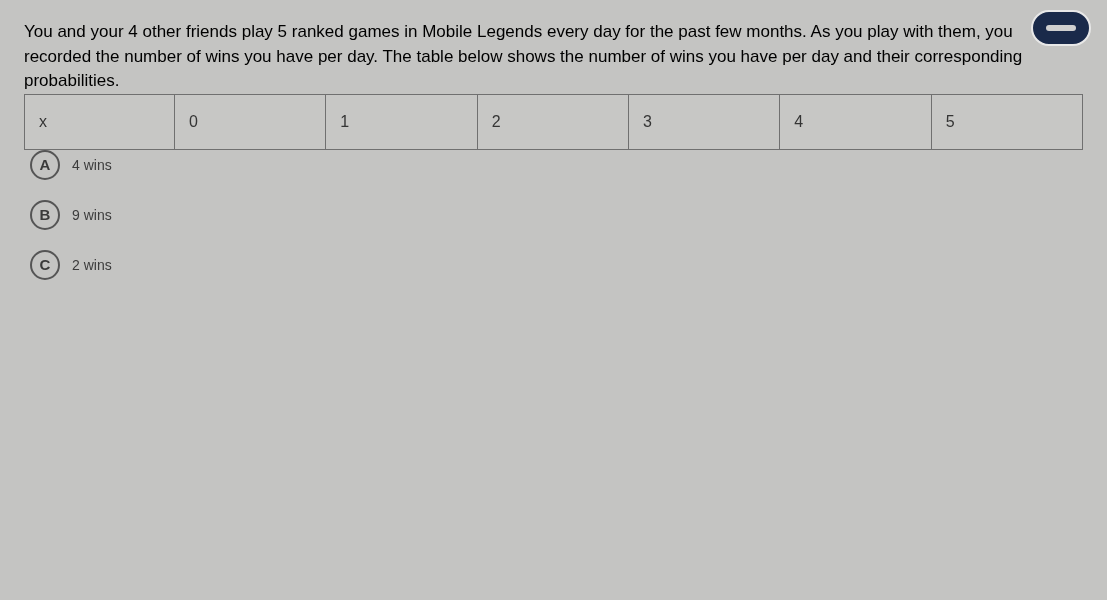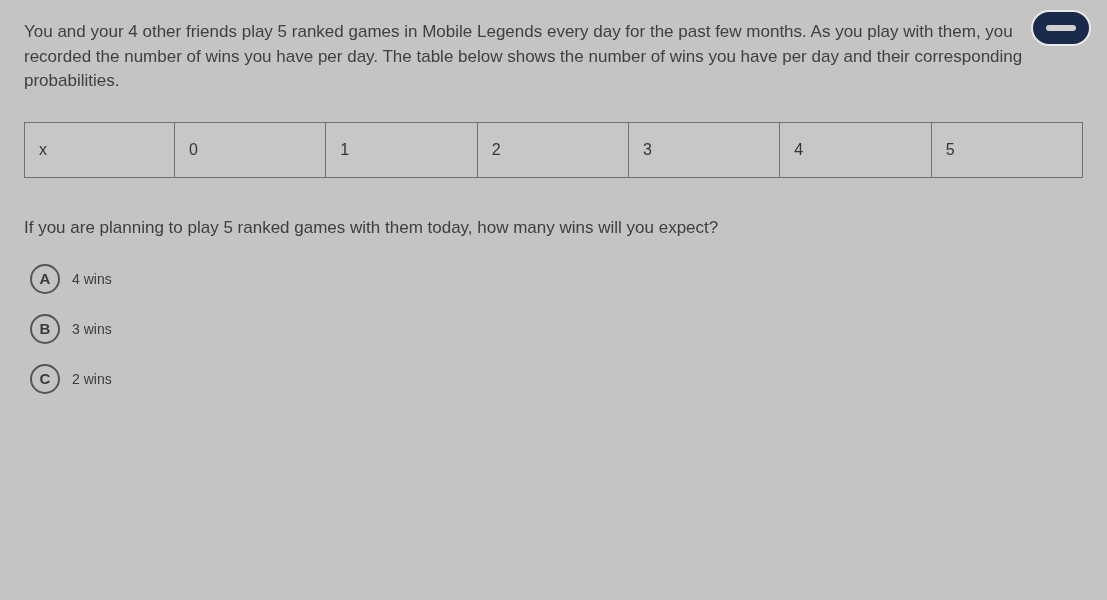--- a/index.html
+++ b/index.html
@@ -21,22 +21,21 @@
   }
   .qtitle {
     font-size: 23px;
     font-weight: 400;
     margin-bottom: 24px;
     color: #3c3c3c;
   }
   .qtext {
     font-size: 17px;
     line-height: 1.45;
-    color: #404040;
-    margin-bottom: 28px;
+    color: #000000;
     max-width: 1060px;
   }
   table.data {
     border-collapse: collapse;
     width: 100%;
     background: rgba(255,255,255,0.05);
   }
   table.data td {
     border: 1px solid #707070;
     padding: 18px 14px;
@@ -121,30 +120,29 @@
       <td>0</td>
       <td>1</td>
       <td>2</td>
       <td>3</td>
       <td>4</td>
       <td>5</td>
     </tr>
   </tbody>
     </table>
 
-  <div class="followup">If you are planning to play 5 ranked games with them today, how many wins will you expect?</div>
 
   <div class="choices">
     <div class="choice">
       <div class="bubble">A</div>
       <div class="label">4 wins</div>
     </div>
     <div class="choice">
       <div class="bubble">B</div>
-      <div class="label">3 wins</div>
+      <div class="label">9 wins</div>
     </div>
     <div class="choice">
       <div class="bubble">C</div>
       <div class="label">2 wins</div>
     </div>
   </div>
 
 </div>
 
 </body></html>

